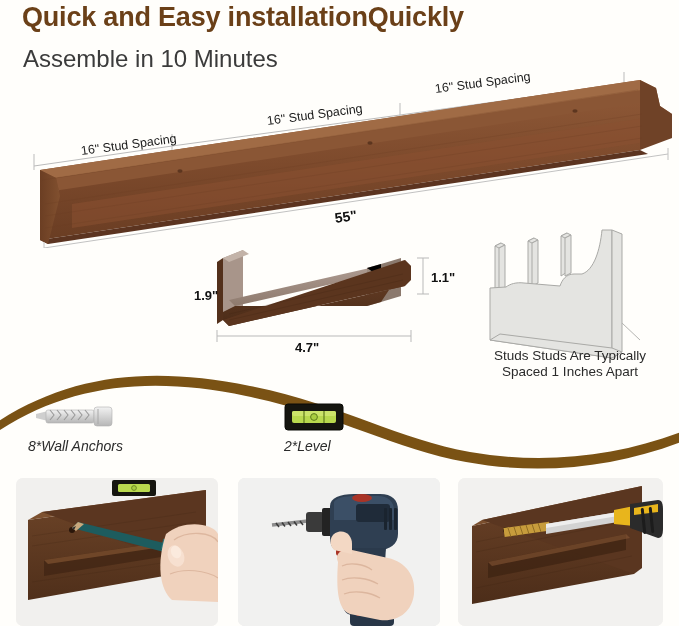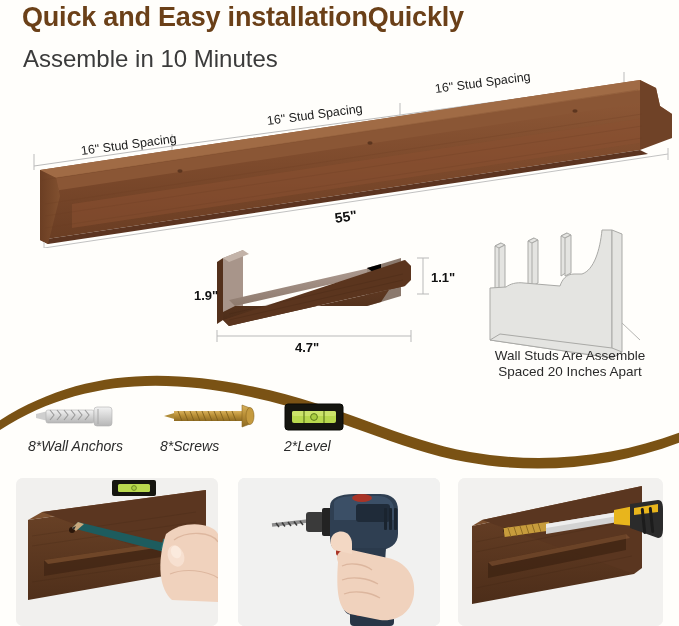--- a/index.html
+++ b/index.html
@@ -225,22 +225,22 @@
                  C54,54 48,56 44,59 Z"></path>
 
         <polygon points="150,2 160,6 160,124 150,130"></polygon>
 
         <polygon points="28,112 150,130 160,124 150,120 38,106"></polygon>
       </g>
       <line x1="160" y1="95" x2="178" y2="112" stroke="#b5b5b2" stroke-width="1"></line>
     </svg>
   </div>
   <div class="stud-caption">
-    <div>Wall Studs Are Assemble</div>
-    <div>Spaced 20 Inches Apart</div>
+    <div>Studs Studs Are Typically</div>
+    <div>Spaced 1 Inches Apart</div>
   </div>
 
   <div class="swoosh">
     <svg width="679" height="102" viewBox="0 0 679 102">
       <path d="M-6,56 C70,6 150,-2 250,18 C340,36 400,72 470,84 C545,97 620,88 686,62
                L686,72 C618,99 542,108 466,94 C394,81 334,46 246,28 C150,8 68,16 -6,66 Z" fill="#7a5214"></path>
     </svg>
   </div>
 
   <div class="hw" style="left:28px;width:140px;">
@@ -261,40 +261,20 @@
         <path d="M36,10 l4,5 l-4,5"></path>
           <path d="M43,10 l4,5 l-4,5"></path>
         <path d="M50,10 l4,5 l-4,5"></path>
           <path d="M57,10 l4,5 l-4,5"></path>
       </g>
       <line x1="70" y1="9" x2="70" y2="24" stroke="#a8a8a8" stroke-width="1"></line>
     </svg>
     <div class="hw-label">8*Wall Anchors</div>
   </div>
 
-  <div class="hw" style="left:160px;width:140px;">
-    <svg class="hw-icon" width="104" height="32" viewBox="0 0 104 32">
-      <defs>
-        <linearGradient id="scrG" x1="0" y1="0" x2="0" y2="1">
-          <stop offset="0%" stop-color="#d8b15c"></stop>
-          <stop offset="45%" stop-color="#b98f36"></stop>
-          <stop offset="100%" stop-color="#8d6a22"></stop>
-        </linearGradient>
-      </defs>
-      <path d="M4,16 L16,12.5 L16,19.5 Z" fill="#b08c38"></path>
-      <rect x="14" y="11" width="68" height="10" fill="url(#scrG)"></rect>
-      <g stroke="#7e5f1c" stroke-width="0.9">
-        <path d="M18,11 l4,10 M24,11 l4,10 M30,11 l4,10 M36,11 l4,10 M42,11 l4,10
-                 M48,11 l4,10 M54,11 l4,10 M60,11 l4,10 M66,11 l4,10 M72,11 l4,10"></path>
-      </g>
-      <path d="M82,5 L90,8 L90,24 L82,27 Z" fill="url(#scrG)" stroke="#8a6720" stroke-width="0.6"></path>
-      <ellipse cx="90" cy="16" rx="4" ry="8.5" fill="#c59a3e" stroke="#8a6720" stroke-width="0.6"></ellipse>
-    </svg>
-    <div class="hw-label">8*Screws</div>
-  </div>
 
   <div class="hw" style="left:284px;width:120px;">
     <svg class="hw-icon" width="62" height="34" viewBox="0 0 62 34">
       <rect x="1" y="4" width="58" height="26" rx="3" fill="#15150f" stroke="#0a0a06" stroke-width="1"></rect>
       <rect x="8" y="11" width="44" height="12" rx="2" fill="#b9d94e"></rect>
       <rect x="8" y="11" width="44" height="5" rx="2" fill="#cce46a"></rect>
       <g stroke="#5e7a1c" stroke-width="1.2">
         <line x1="20" y1="11" x2="20" y2="23"></line>
         <line x1="40" y1="11" x2="40" y2="23"></line>
       </g>

